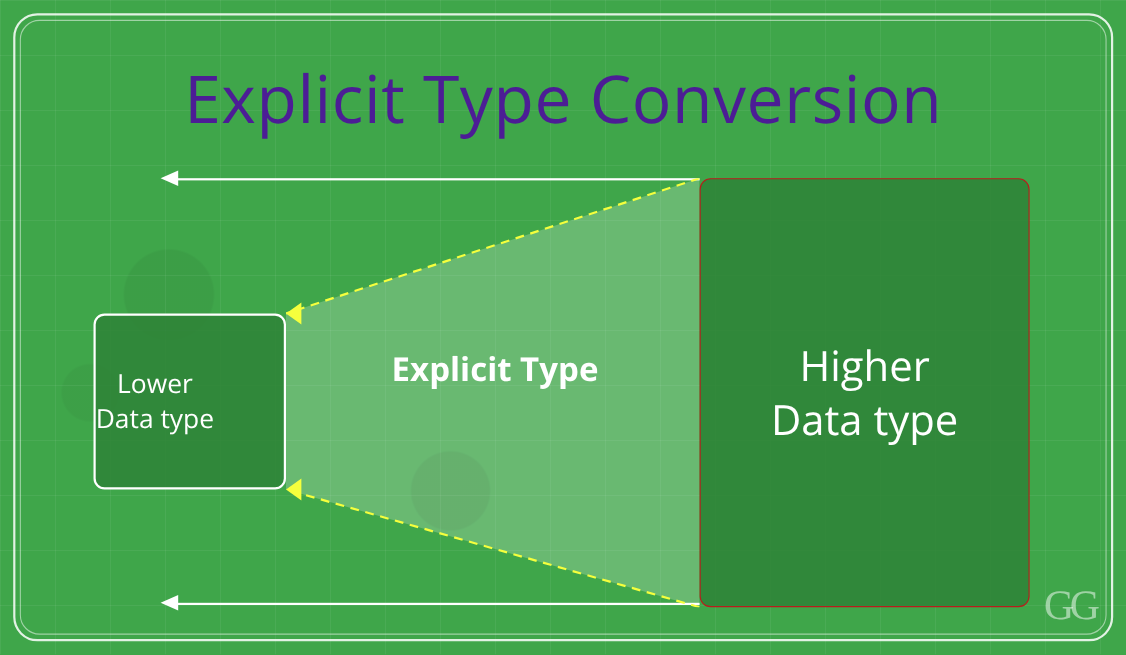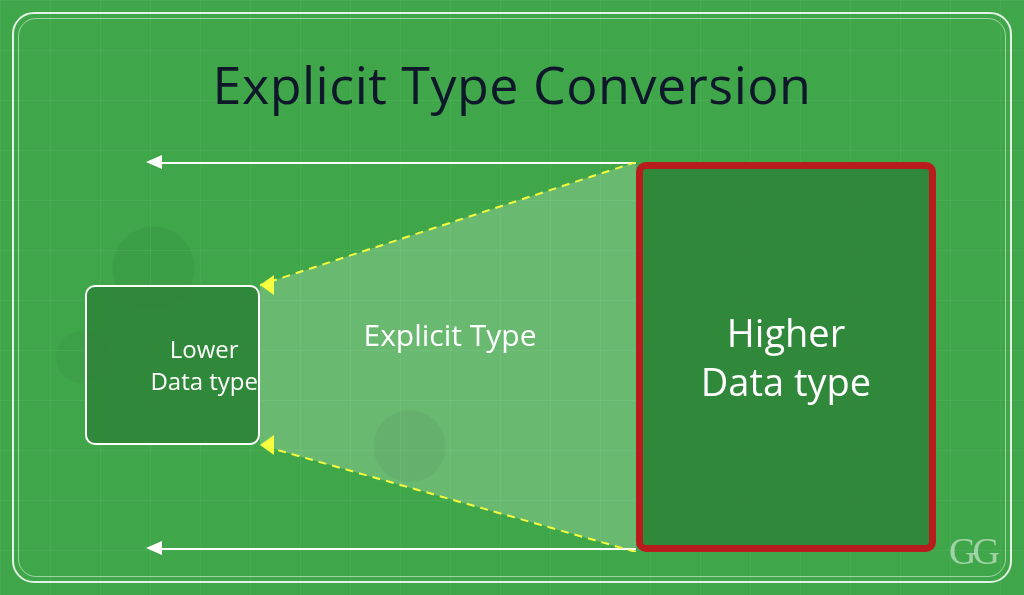--- a/index.html
+++ b/index.html
@@ -34,22 +34,22 @@
     border: 1px solid rgba(255,255,255,0.5);
     border-radius: 18px;
     pointer-events: none;
   }
   .title {
     position: absolute;
     top: 48px;
     left: 0;
     right: 0;
     text-align: center;
-    color: #0f172a;
-    font-size: 52px;
+    color: #4c1d95;
+    font-size: 60px;
     font-weight: 400;
     letter-spacing: 0.5px;
   }
   .diagram-area {
     position: absolute;
     left: 0;
     top: 140px;
     width: 1024px;
     height: 420px;
   }
@@ -57,35 +57,35 @@
     position: absolute;
     left: 85px;
     top: 145px;
     width: 175px;
     height: 160px;
     background: rgba(46,130,55,0.85);
     border: 2px solid #fff;
     border-radius: 10px;
     display: flex;
     align-items: center;
-    justify-content: flex-end;
+    justify-content: flex-start;
     text-align: center;
     color: #fff;
     font-size: 24px;
     line-height: 1.35;
     font-weight: 400;
   }
   .box-higher {
     position: absolute;
     left: 636px;
     top: 22px;
     width: 300px;
     height: 390px;
     background: rgba(46,130,55,0.85);
-    border: 7px solid #b91c1c;
+    border: 1px solid #b91c1c;
     border-radius: 10px;
     display: flex;
     align-items: center;
     justify-content: center;
     text-align: center;
     color: #fff;
     font-size: 38px;
     line-height: 1.3;
     font-weight: 400;
   }
@@ -99,21 +99,21 @@
   }
   .trap-label {
     position: absolute;
     left: 300px;
     top: 175px;
     width: 300px;
     text-align: center;
     color: #fff;
     font-size: 30px;
     line-height: 1.35;
-    font-weight: 400;
+    font-weight: 700;
   }
   .arrow-top, .arrow-bottom {
     position: absolute;
     height: 2px;
     background: #fff;
   }
   .arrow-top {
     left: 160px;
     top: 22px;
     width: 476px;

